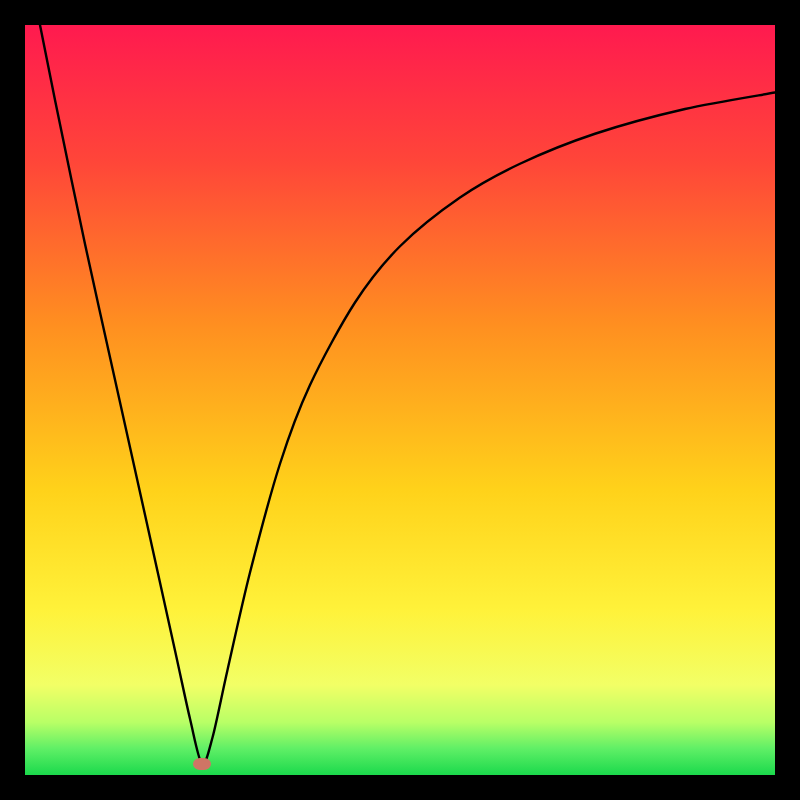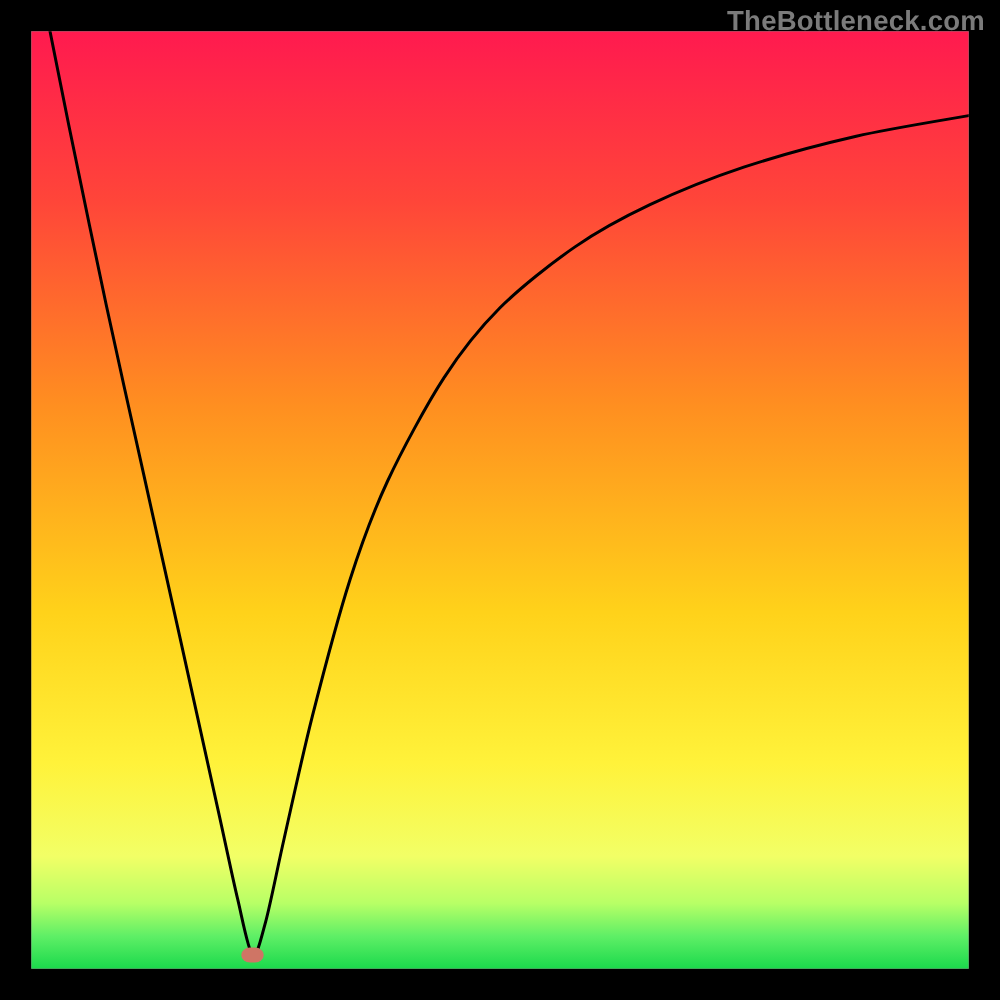--- a/index.html
+++ b/index.html
@@ -73,21 +73,20 @@
 </style>
 </head>
 <body>
 <div class="page">
 
   <div class="frame-top"></div>
   <div class="frame-bottom"></div>
   <div class="frame-left"></div>
   <div class="frame-right"></div>
 
-  <div class="watermark">TheBottleneck.com</div>
 
   <div class="gradient" id="gradient" style="background: linear-gradient(rgb(255, 26, 79) 0%, rgb(255, 69, 57) 18%, rgb(255, 143, 32) 40%, rgb(255, 210, 26) 62%, rgb(255, 242, 58) 78%, rgb(242, 255, 102) 88%, rgb(184, 255, 102) 93%, rgb(95, 239, 102) 96.5%, rgb(27, 217, 76) 100%);"></div>
 
   <svg class="curve-layer" id="curveSvg" viewBox="0 0 750 750" preserveAspectRatio="none">
     <path id="curvePath" d="M 15 0 C 17.25 11.25, 23.25 42.15, 30 75 C 36.75 107.85, 51 177.0375, 60 219 C 69 260.9625, 81 314.1375, 90 354.75 C 99 395.3625, 111 449.1375, 120 489.75 C 129 530.3625, 143.25 594.9, 150 625.5 C 156.75 656.1, 160.95 676.7625, 165 693.75 C 169.05 710.7375, 173.625 735.9375, 177 738.75 C 180.375 741.5625, 183.675 726.5625, 187.5 712.5 C 191.325 698.4375, 196.875 669.75, 202.5 645 C 208.125 620.25, 217.125 578.4375, 225 547.5 C 232.875 516.5625, 246.00000000000003 466.875, 255.00000000000003 438.75 C 264 410.625, 273.75 384.1875, 285 360 C 296.25 335.8125, 316.5 298.3125, 330 277.5 C 343.5 256.6875, 359.25 237, 375 221.25 C 390.75 205.5, 416.99999999999994 184.875, 434.99999999999994 172.5 C 452.99999999999994 160.125, 474.75 148.3125, 495 138.75 C 515.25 129.1875, 545.25 116.9625, 570 108.75 C 594.75 100.5375, 633 90.1875, 660 84 C 687 77.8125, 736.5 69.975, 750 67.5" fill="none" stroke="#000000" stroke-width="2.4" stroke-linejoin="round" stroke-linecap="round"></path>
   </svg>
 
   <div class="marker" id="minMarker" style="left: 202px; top: 763.75px; background: rgb(207, 117, 101);"></div>
 
 </div>

